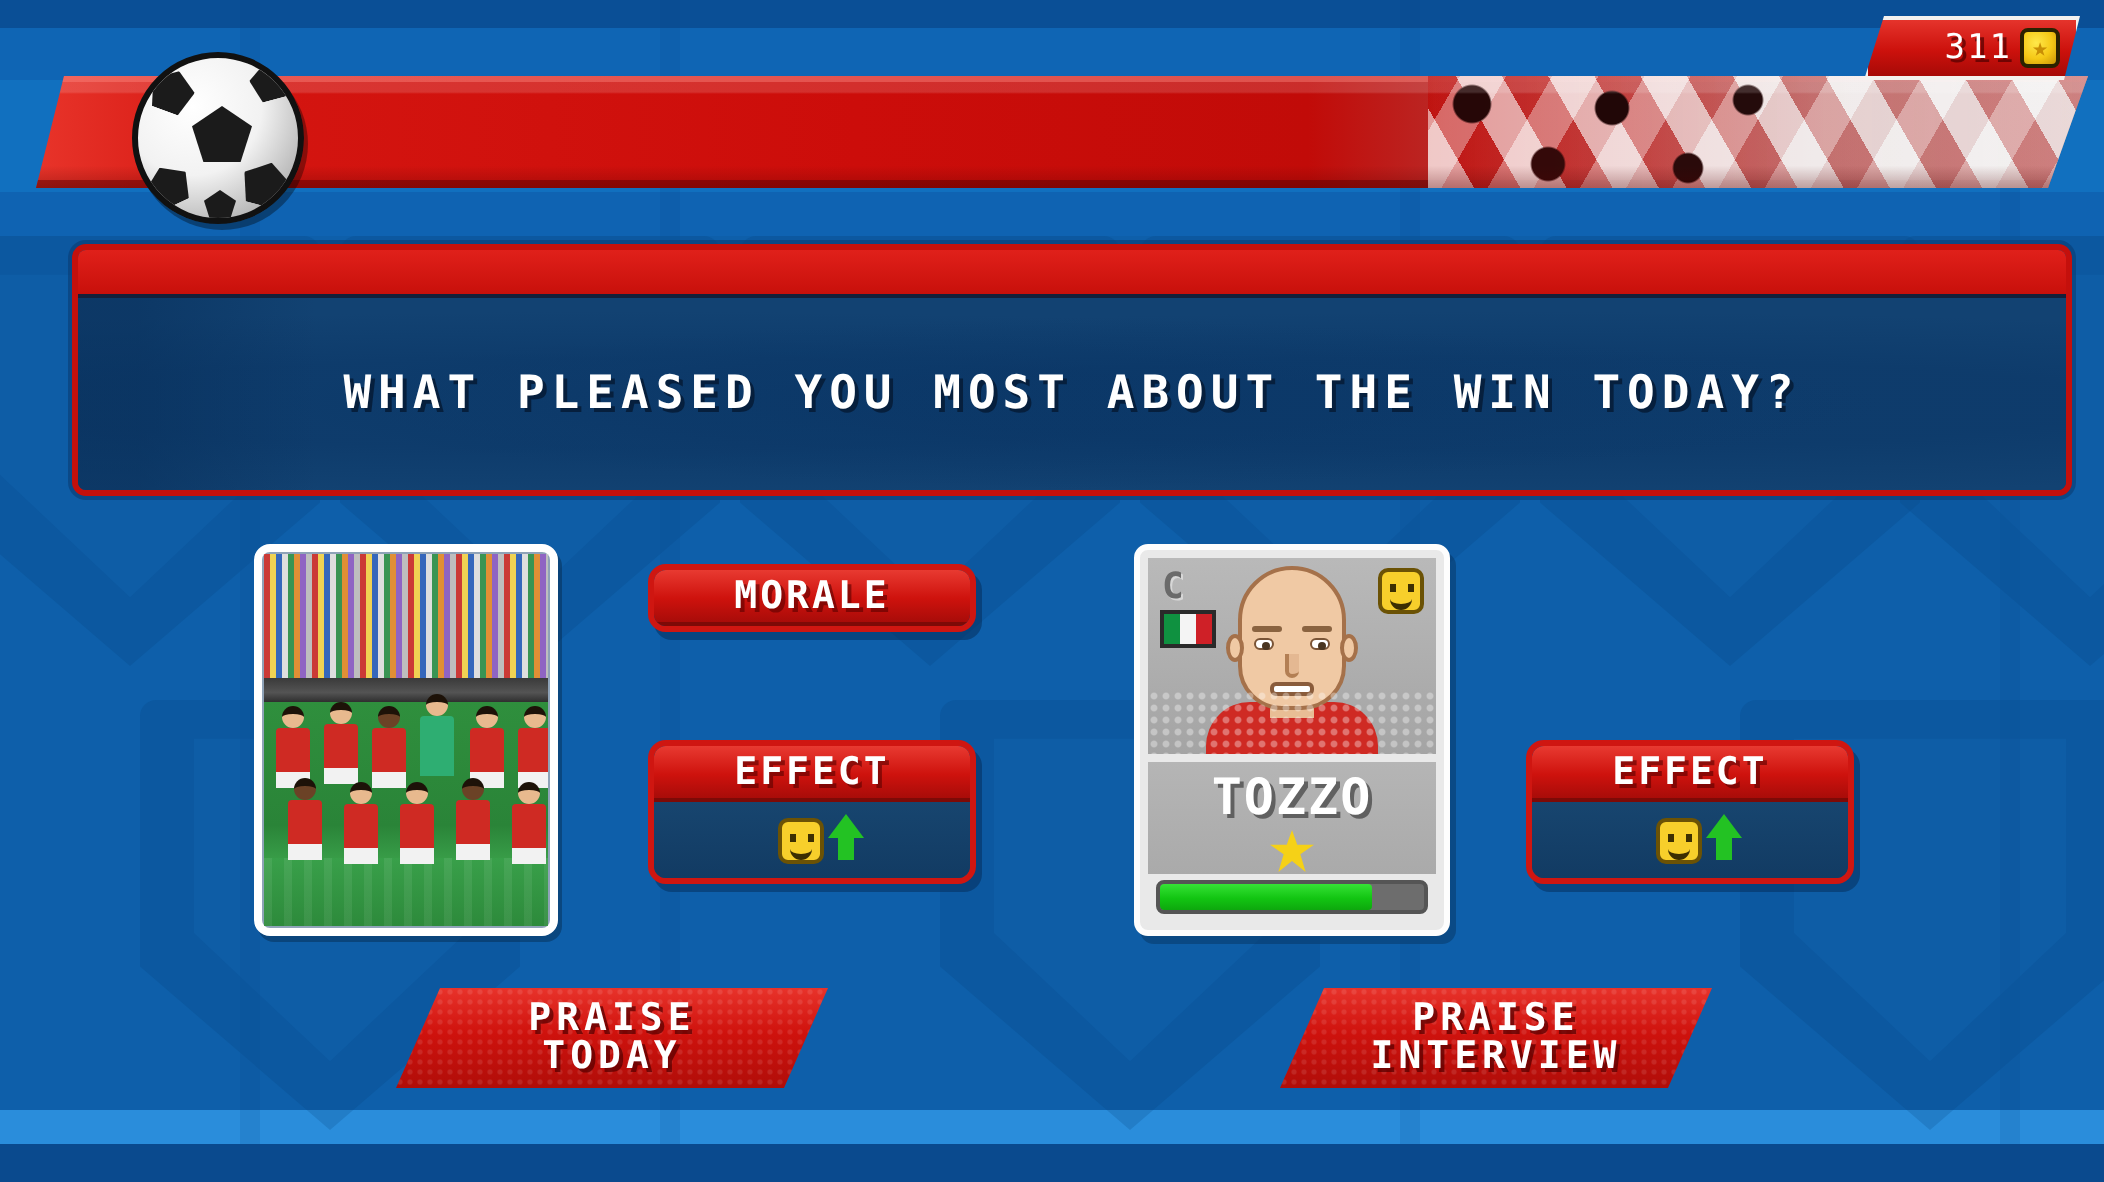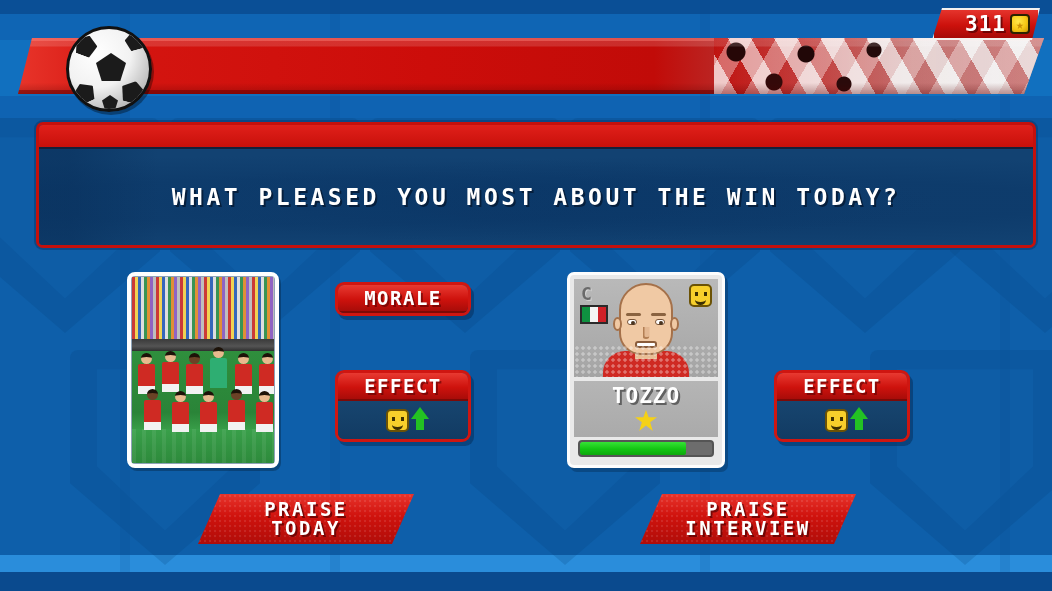--- a/index.html
+++ b/index.html
@@ -139,22 +139,22 @@
     border: 2px solid #f3f1ef;
     display: flex;
     align-items: center;
     justify-content: flex-end;
     gap: 4px;
     padding: 0 8px 0 18px;
     z-index: 10;
   }
   #coin-count {
     color: #fff;
-    font-size: 21px;
-    font-weight: bold;
+    font-size: 17px;
+    font-weight: normal;
     letter-spacing: 1px;
     text-shadow: 2px 2px 0 rgba(80,0,0,.7);
   }
   .coin-icon {
     width: 20px; height: 20px;
     background: radial-gradient(circle at 38% 34%, #ffe84a 0%, #f5c816 55%, #c99406 100%);
     border: 2px solid #2b2200;
     border-radius: 4px;
     position: relative;
     flex: 0 0 auto;
@@ -266,27 +266,26 @@
     width: 17px; height: 8px;
     background: #f2f2f2;
   }
   .player.gk .body { background: #2eae72; }
   .player.gk .shorts { background: #2eae72; }
   .player.dark .head { background: #6b4226; }
 
   
   .stat-panel {
     position: absolute;
-    width: 136px;
+    width: 164px;
     border: 3px solid #cf1611;
     border-radius: 9px;
     background: #143f6d;
     box-shadow: 3px 4px 0 rgba(6,48,92,.55);
     overflow: hidden;
-    margin-left: 11px;
   }
   .stat-head {
     height: 28px;
     background: linear-gradient(180deg, #e83a31 0%, #ce120d 55%, #a80c09 100%);
     display: flex; align-items: center; justify-content: center;
     border-bottom: 2px solid #7d0a07;
   }
   .stat-head span {
     color: #fff;
     font-size: 19px;
@@ -478,21 +477,21 @@
   #card-name-box {
     position: absolute; left: 4px; right: 4px; top: 106px;
     height: 56px;
     background: linear-gradient(180deg, #b5b5b5 0%, #aaaaaa 100%);
     display: flex; flex-direction: column;
     align-items: center; justify-content: flex-start;
     padding-top: 3px;
   }
   #card-name {
     color: #fff;
-    font-size: 21px;
+    font-size: 25px;
     font-weight: bold;
     letter-spacing: 1px;
     text-shadow: 2px 2px 0 rgba(70,70,70,.75);
   }
   .star {
     margin-top: 2px;
     width: 22px; height: 21px;
     background: #f5d117;
     clip-path: polygon(50% 0%, 62% 35%, 100% 35%, 69% 58%, 81% 100%, 50% 74%, 19% 100%, 31% 58%, 0% 35%, 38% 35%);
     filter: drop-shadow(1px 1px 0 #151000) drop-shadow(-1px 0 0 #151000) drop-shadow(0 -1px 0 #151000);

